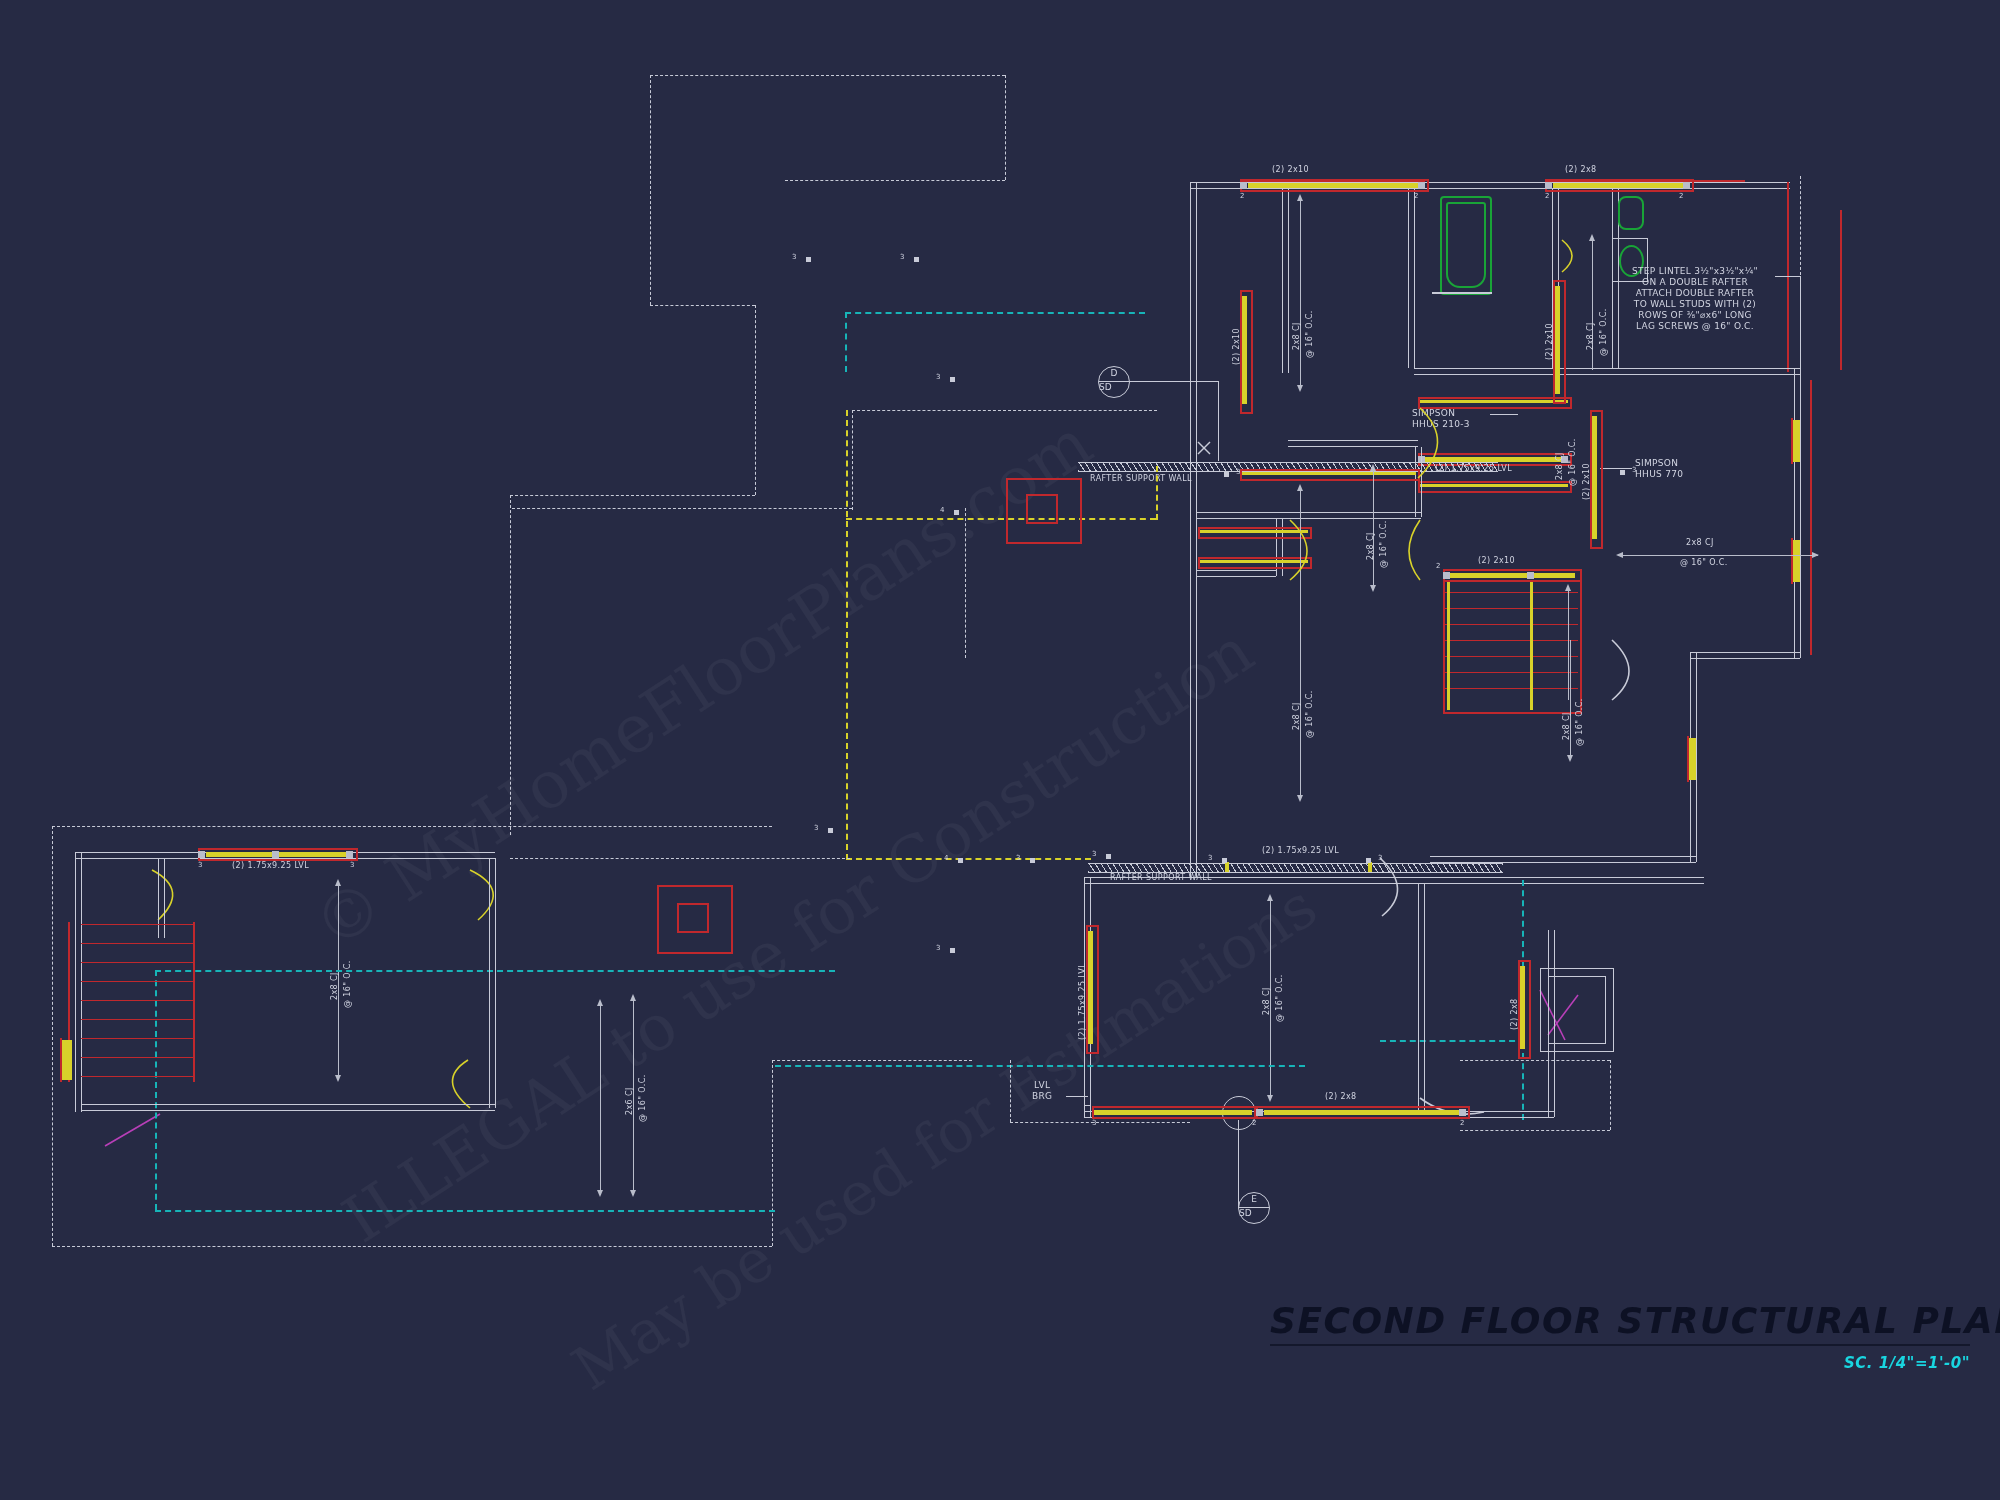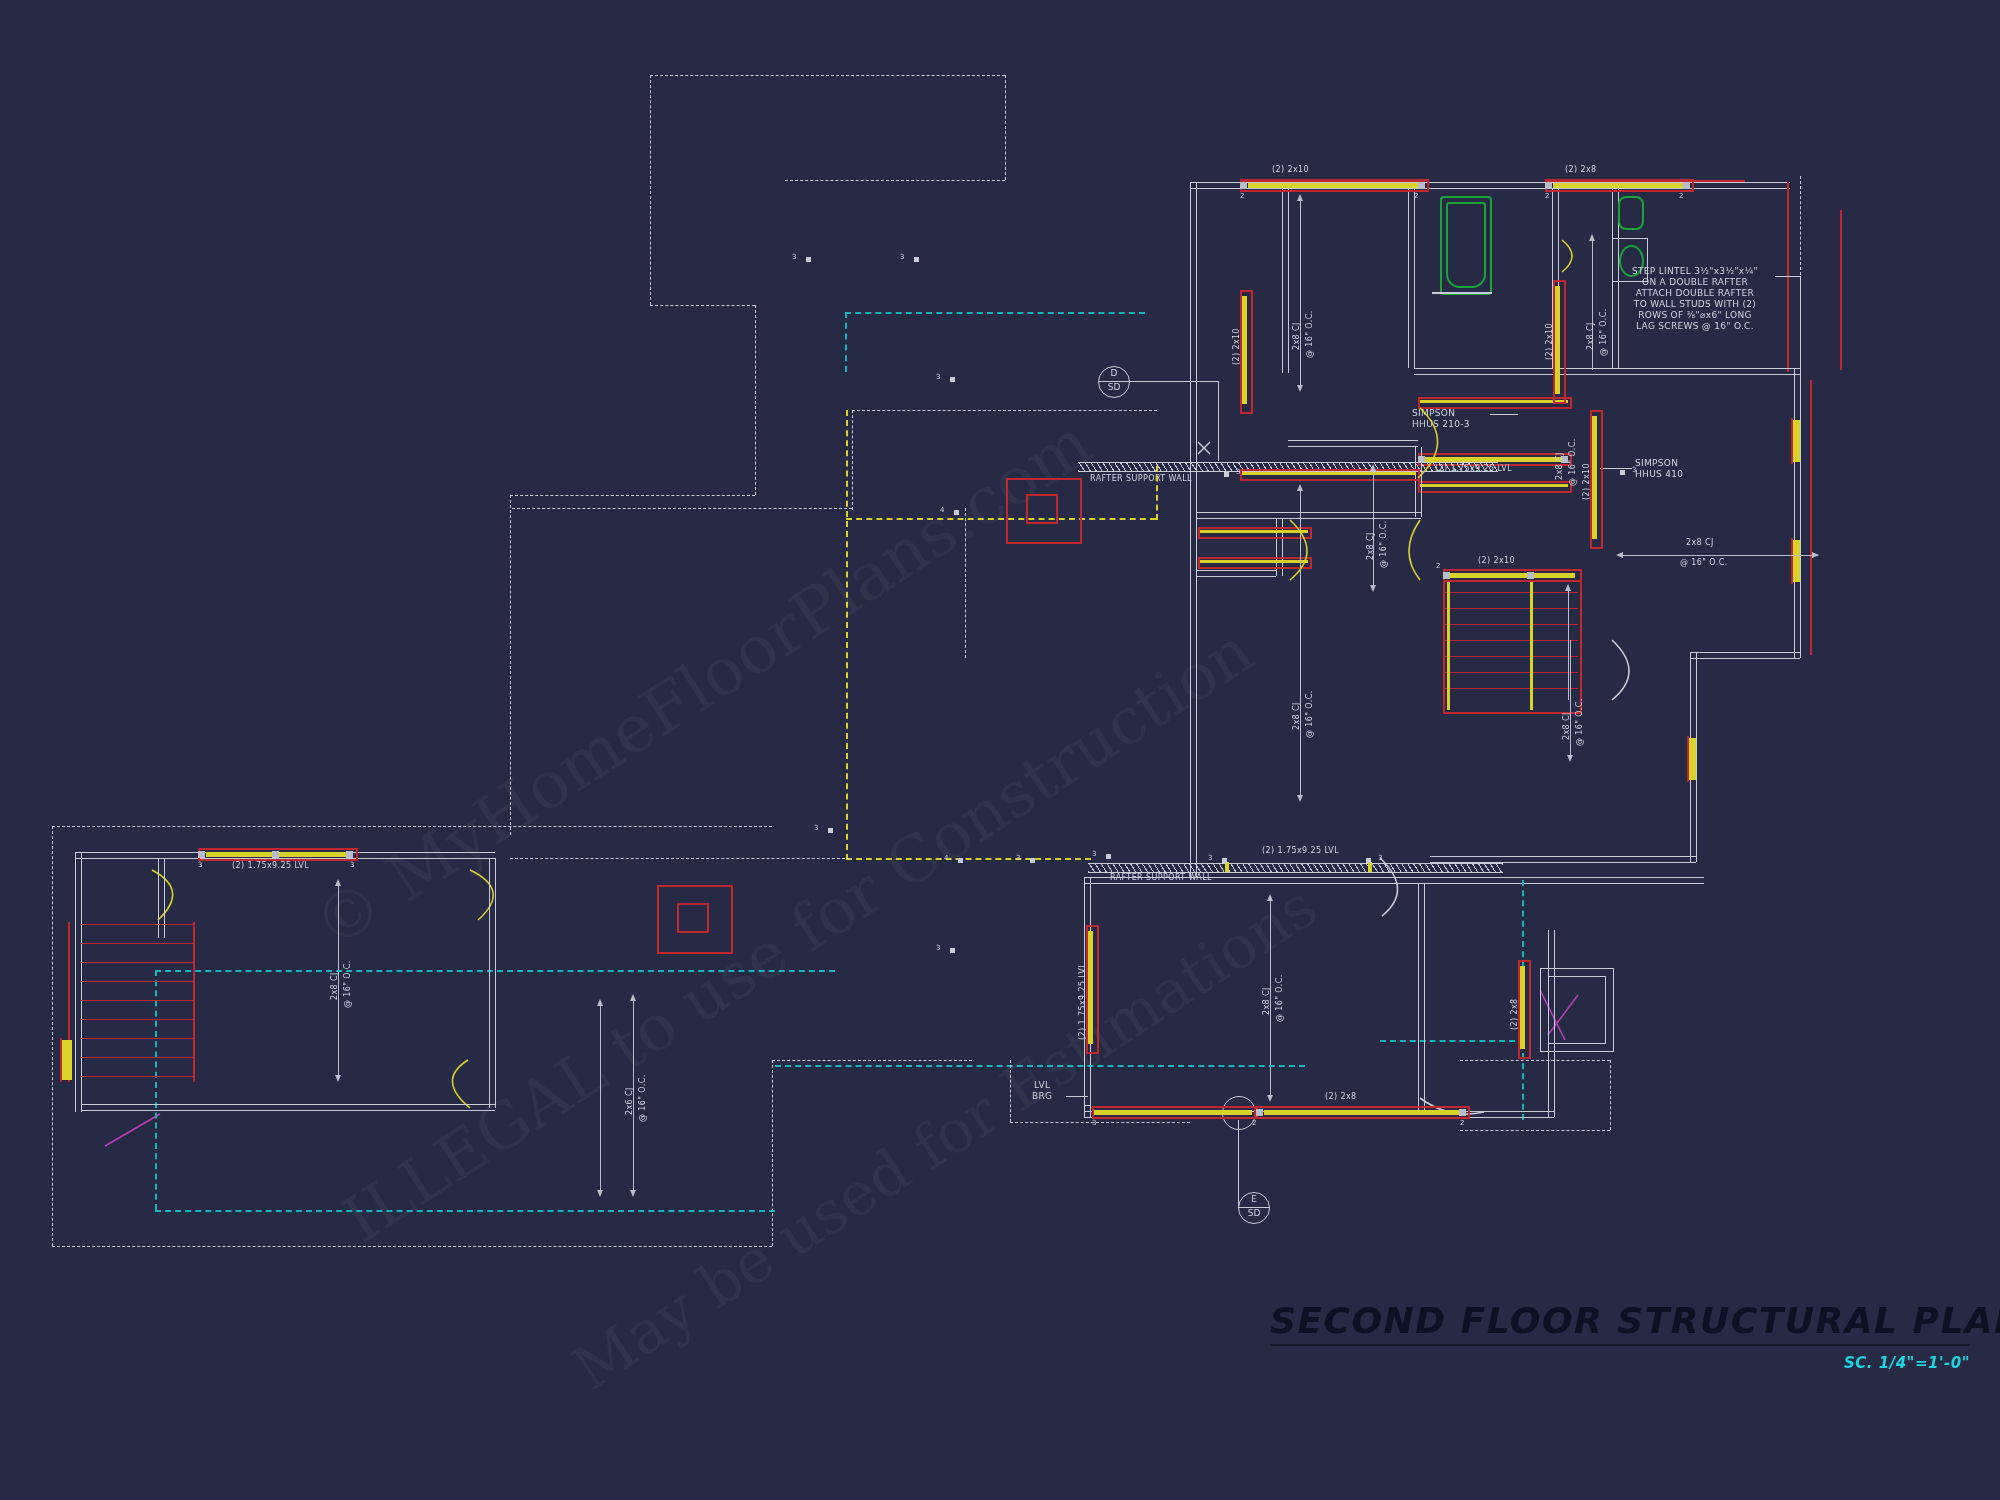--- a/index.html
+++ b/index.html
@@ -61,21 +61,21 @@
   .arrL,.arrR{position:absolute;width:0;height:0;border-top:3px solid transparent;
      border-bottom:3px solid transparent;}
   .arrL{border-right:7px solid #b9bdcb;}
   .arrR{border-left:7px solid #b9bdcb;}
 
   
   .tag{position:absolute;border:1px solid #c8cbd8;border-radius:50%;
        width:30px;height:30px;}
   .tag .tl{position:absolute;left:0;right:0;top:14px;height:1px;background:#c8cbd8;}
   .tag .a{position:absolute;left:0;right:0;top:1px;text-align:center;font-size:9px;color:#d2d5e2;}
-  .tag .b{position:absolute;left:0;right:0;top:15px;text-align:center;font-size:9px;color:#d2d5e2;}
+  .tag .b{position:absolute;left:0;right:0;top:15px;font-size:9px;color:#d2d5e2;}
 
   
   .tread{position:absolute;height:1px;background:#c0282d;}
 
   
   .note{position:absolute;color:#d2d5e2;font-size:9px;line-height:11px;
         text-align:center;white-space:pre;letter-spacing:.3px;}
 
   
   #titleblock{position:absolute;left:1270px;top:1300px;width:700px;}
@@ -207,21 +207,21 @@
     <div class="arrL" style="left:1616px;top:552px;"></div>
     <div class="arrR" style="left:1812px;top:552px;"></div>
     <div class="t t8" style="left:1686px;top:538px;">2x8 CJ</div>
     <div class="t t8" style="left:1680px;top:558px;">@ 16" O.C.</div>
   </div>
 
   <div class="note" style="left:1412px;top:408px;text-align:left;">SIMPSON
 HHUS 210-3</div>
   <div class="ln hln" style="left:1490px;top:414px;width:28px;"></div>
   <div class="note" style="left:1635px;top:458px;text-align:left;">SIMPSON
-HHUS 410</div>
+HHUS 770</div>
   <div class="ln hln" style="left:1600px;top:468px;width:32px;"></div>
 
   <div>
     <div class="boxR" style="left:1418px;top:453px;width:150px;height:9px;"></div>
     <div class="beam" style="left:1424px;top:457px;width:138px;"></div>
     <div class="nub" style="left:1418px;top:456px;"></div>
     <div class="nub" style="left:1561px;top:456px;"></div>
     <div class="t t8" style="left:1435px;top:464px;">(2) 1.75x9.25 LVL</div>
   </div>
 

